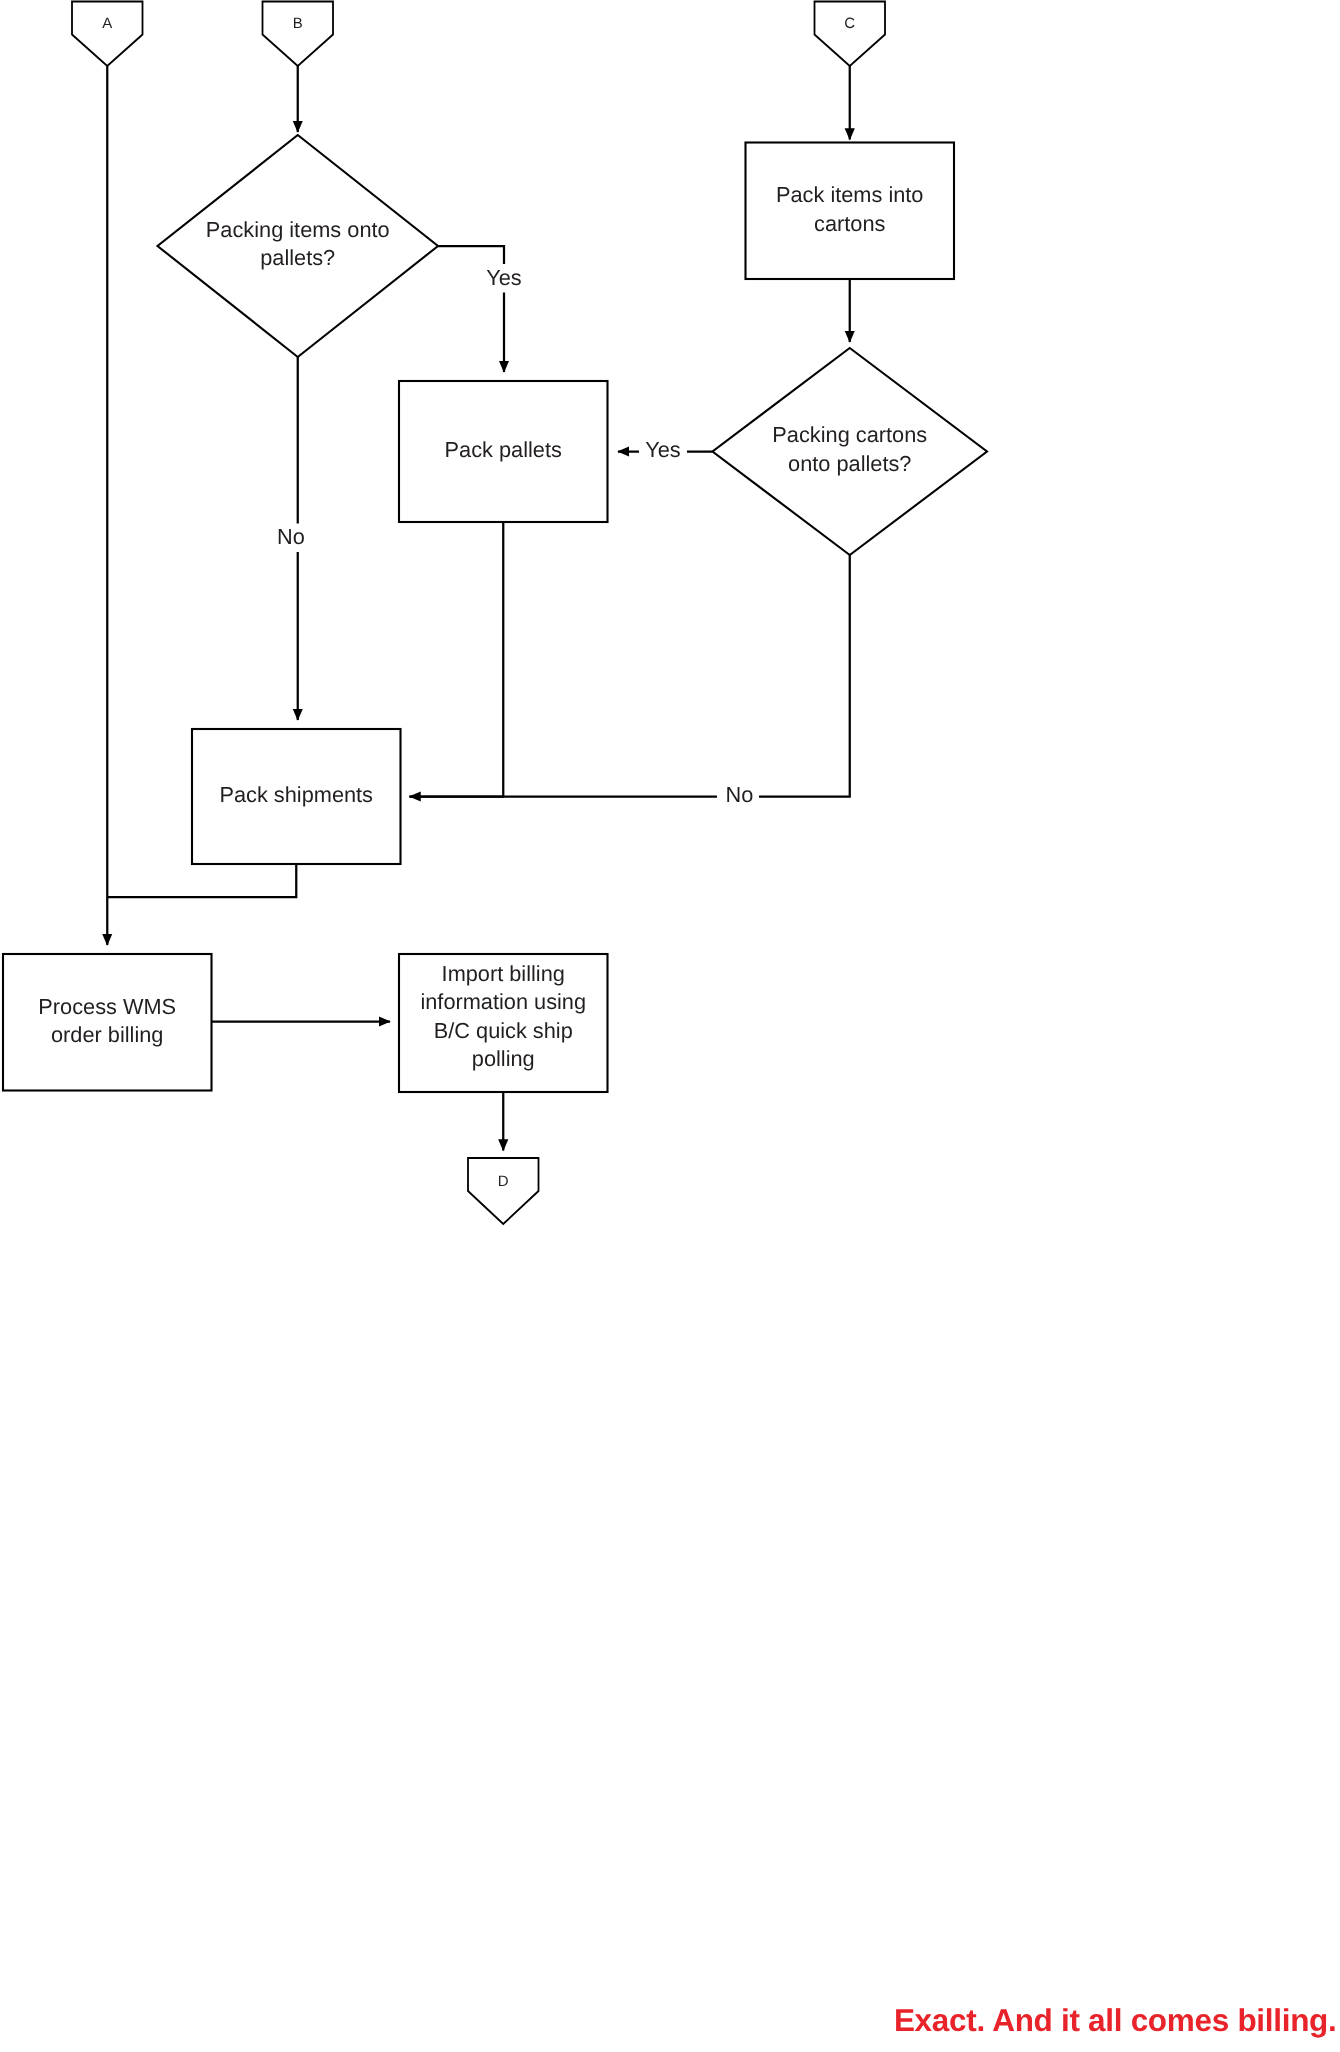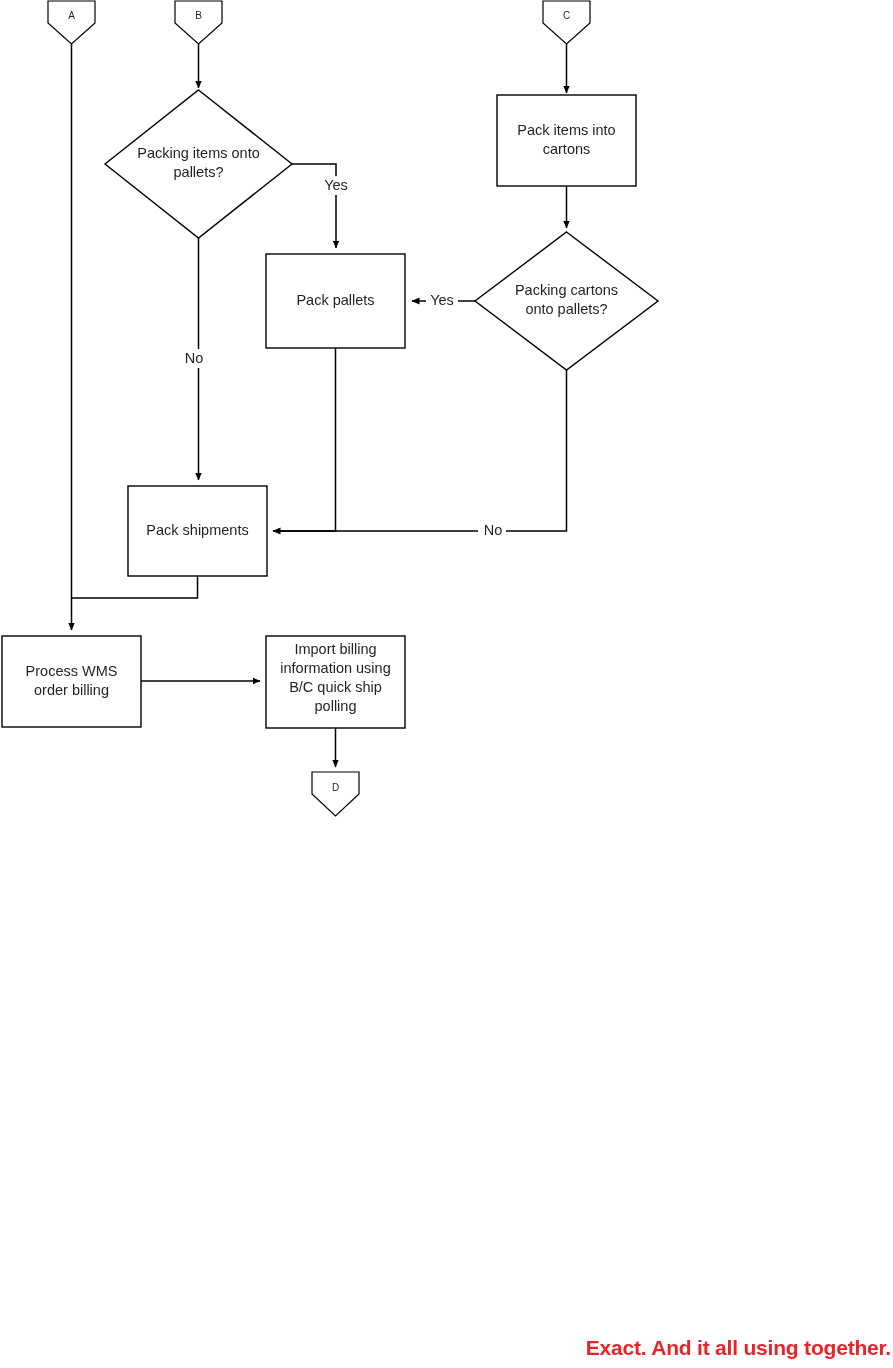--- a/index.html
+++ b/index.html
@@ -167,13 +167,13 @@
   </g>
   <path class="flow-line" d="M335.5,728 L335.5,767" marker-end="url(#arrowhead)"></path>
 
   <g>
     <path class="connector-shape" d="M312,772 L359,772 L359,794 L335.5,816 L312,794 Z"></path>
     <text class="connector-label" x="335.5" y="788">D</text>
   </g>
 
 </svg>
 
-<div class="tagline">Exact. And it all using together.</div>
+<div class="tagline">Exact. And it all comes billing.</div>
 
 </body></html>

